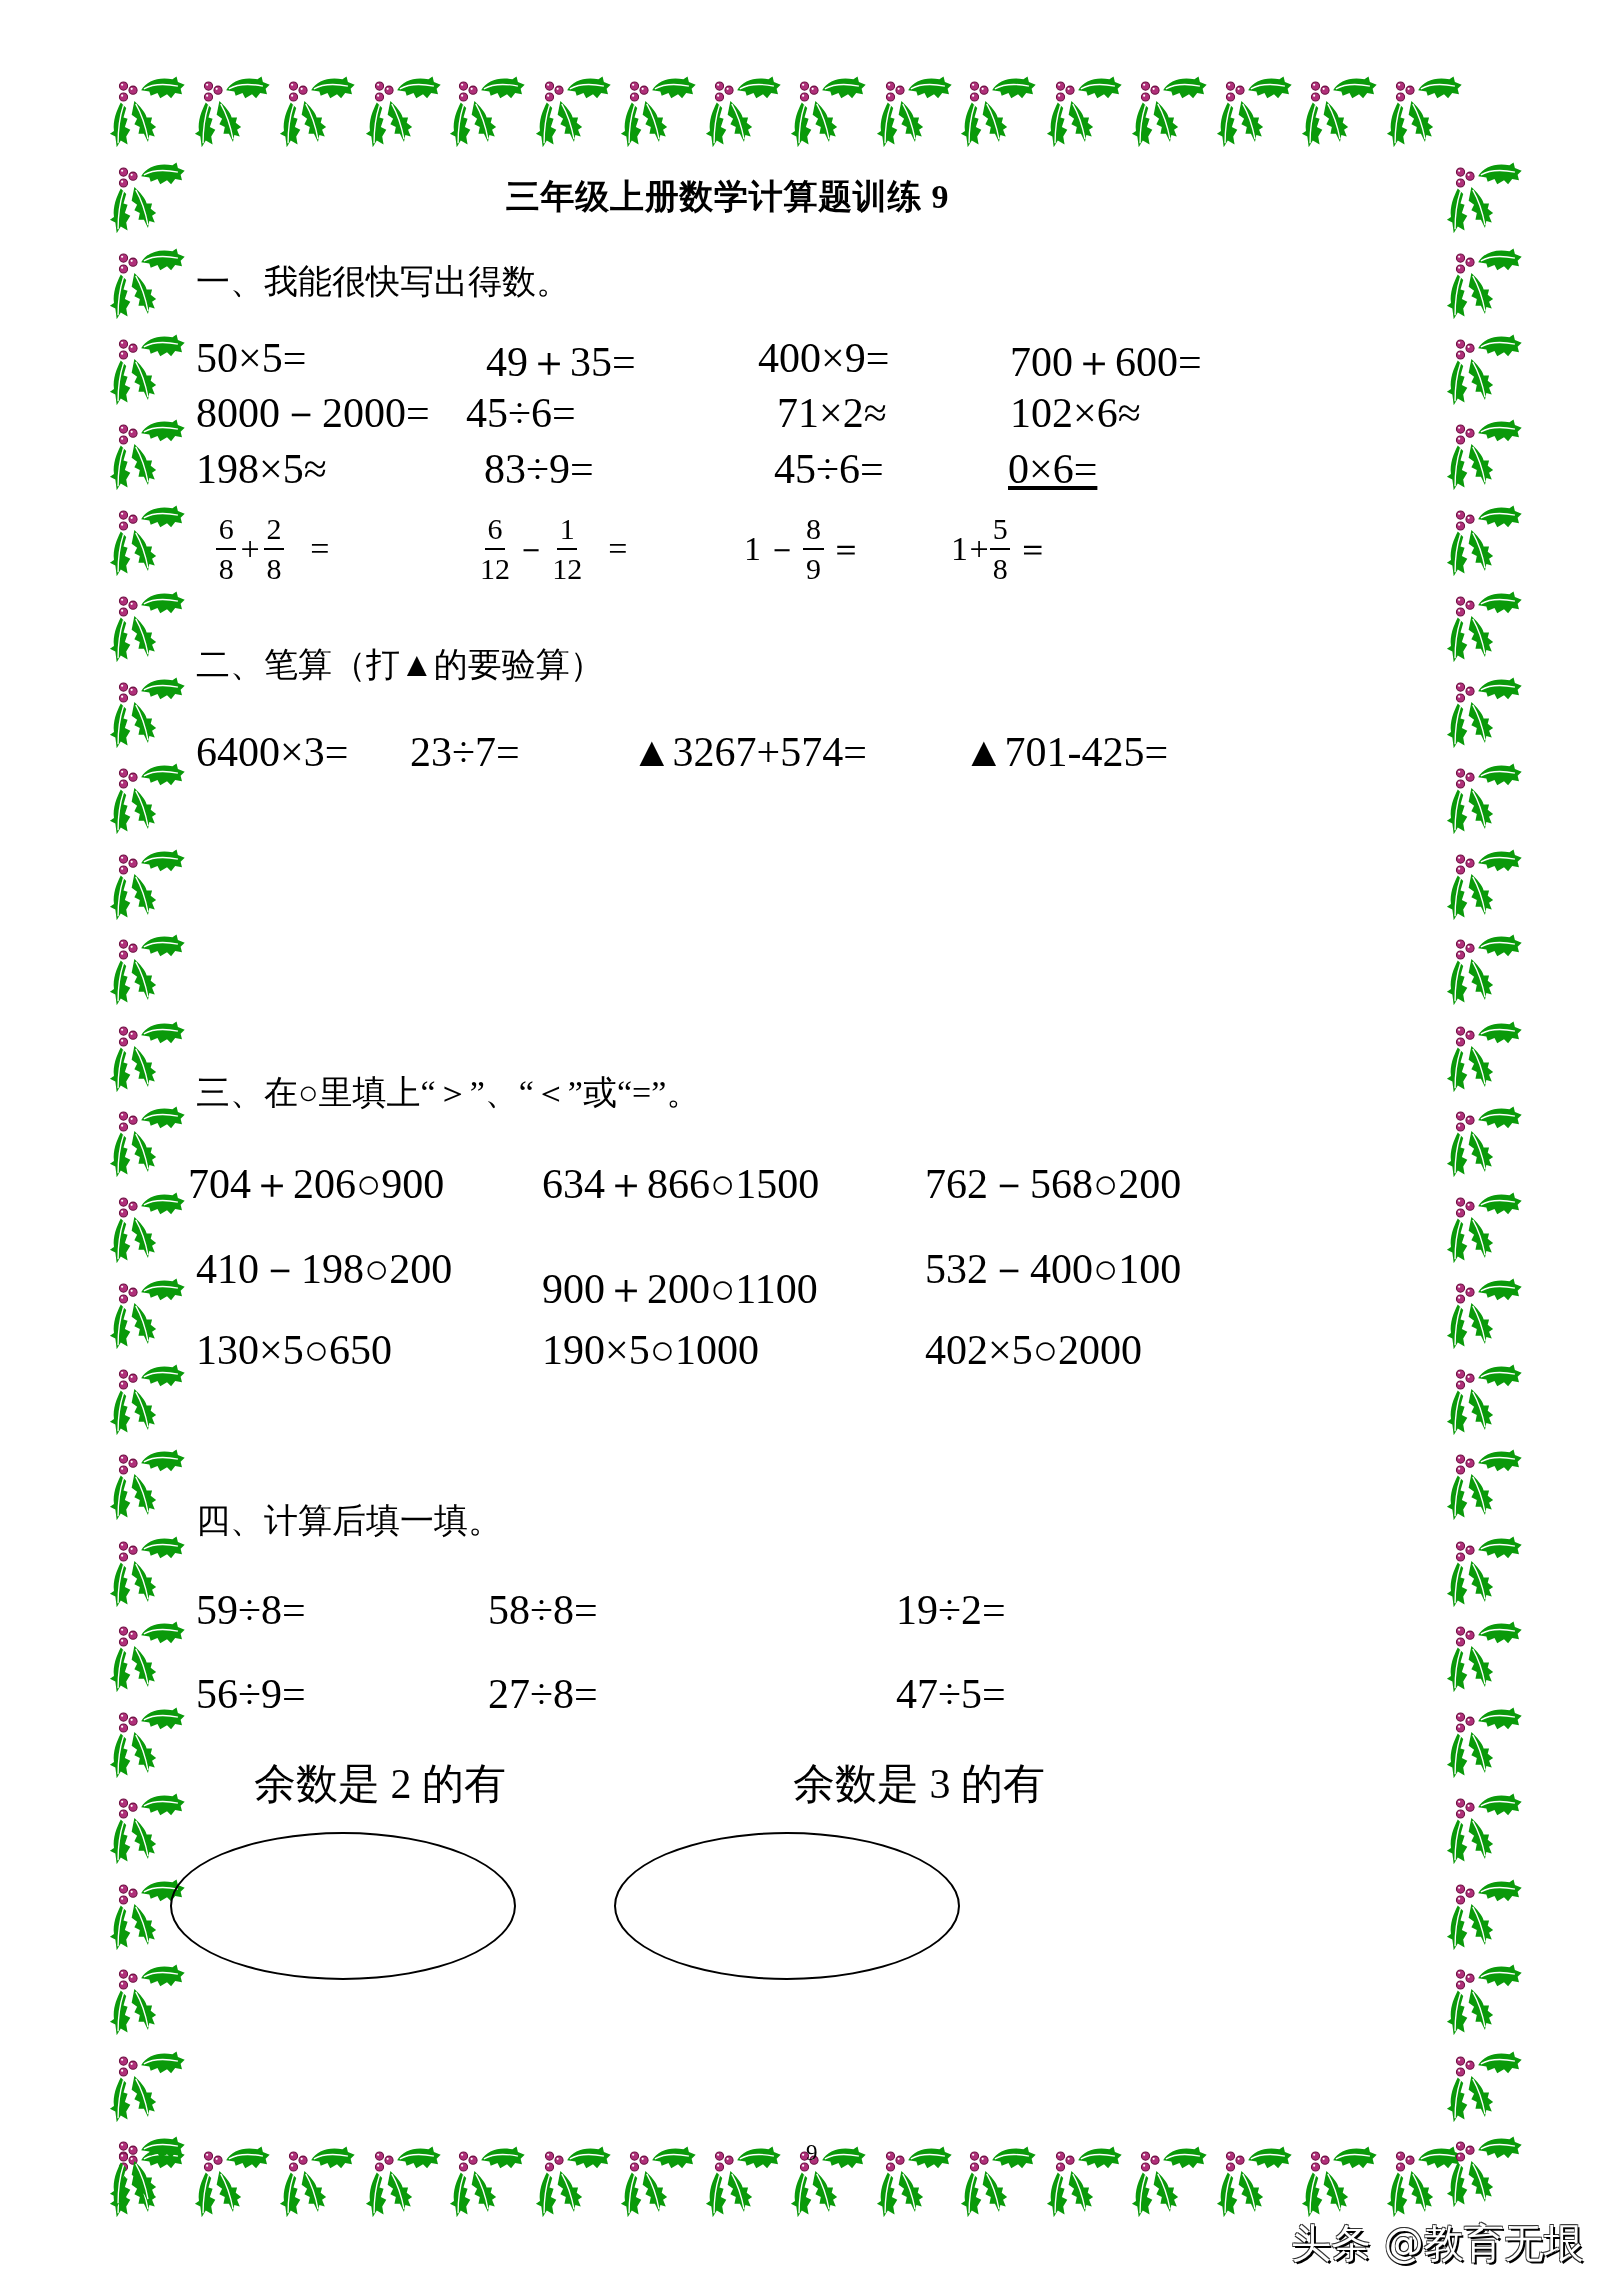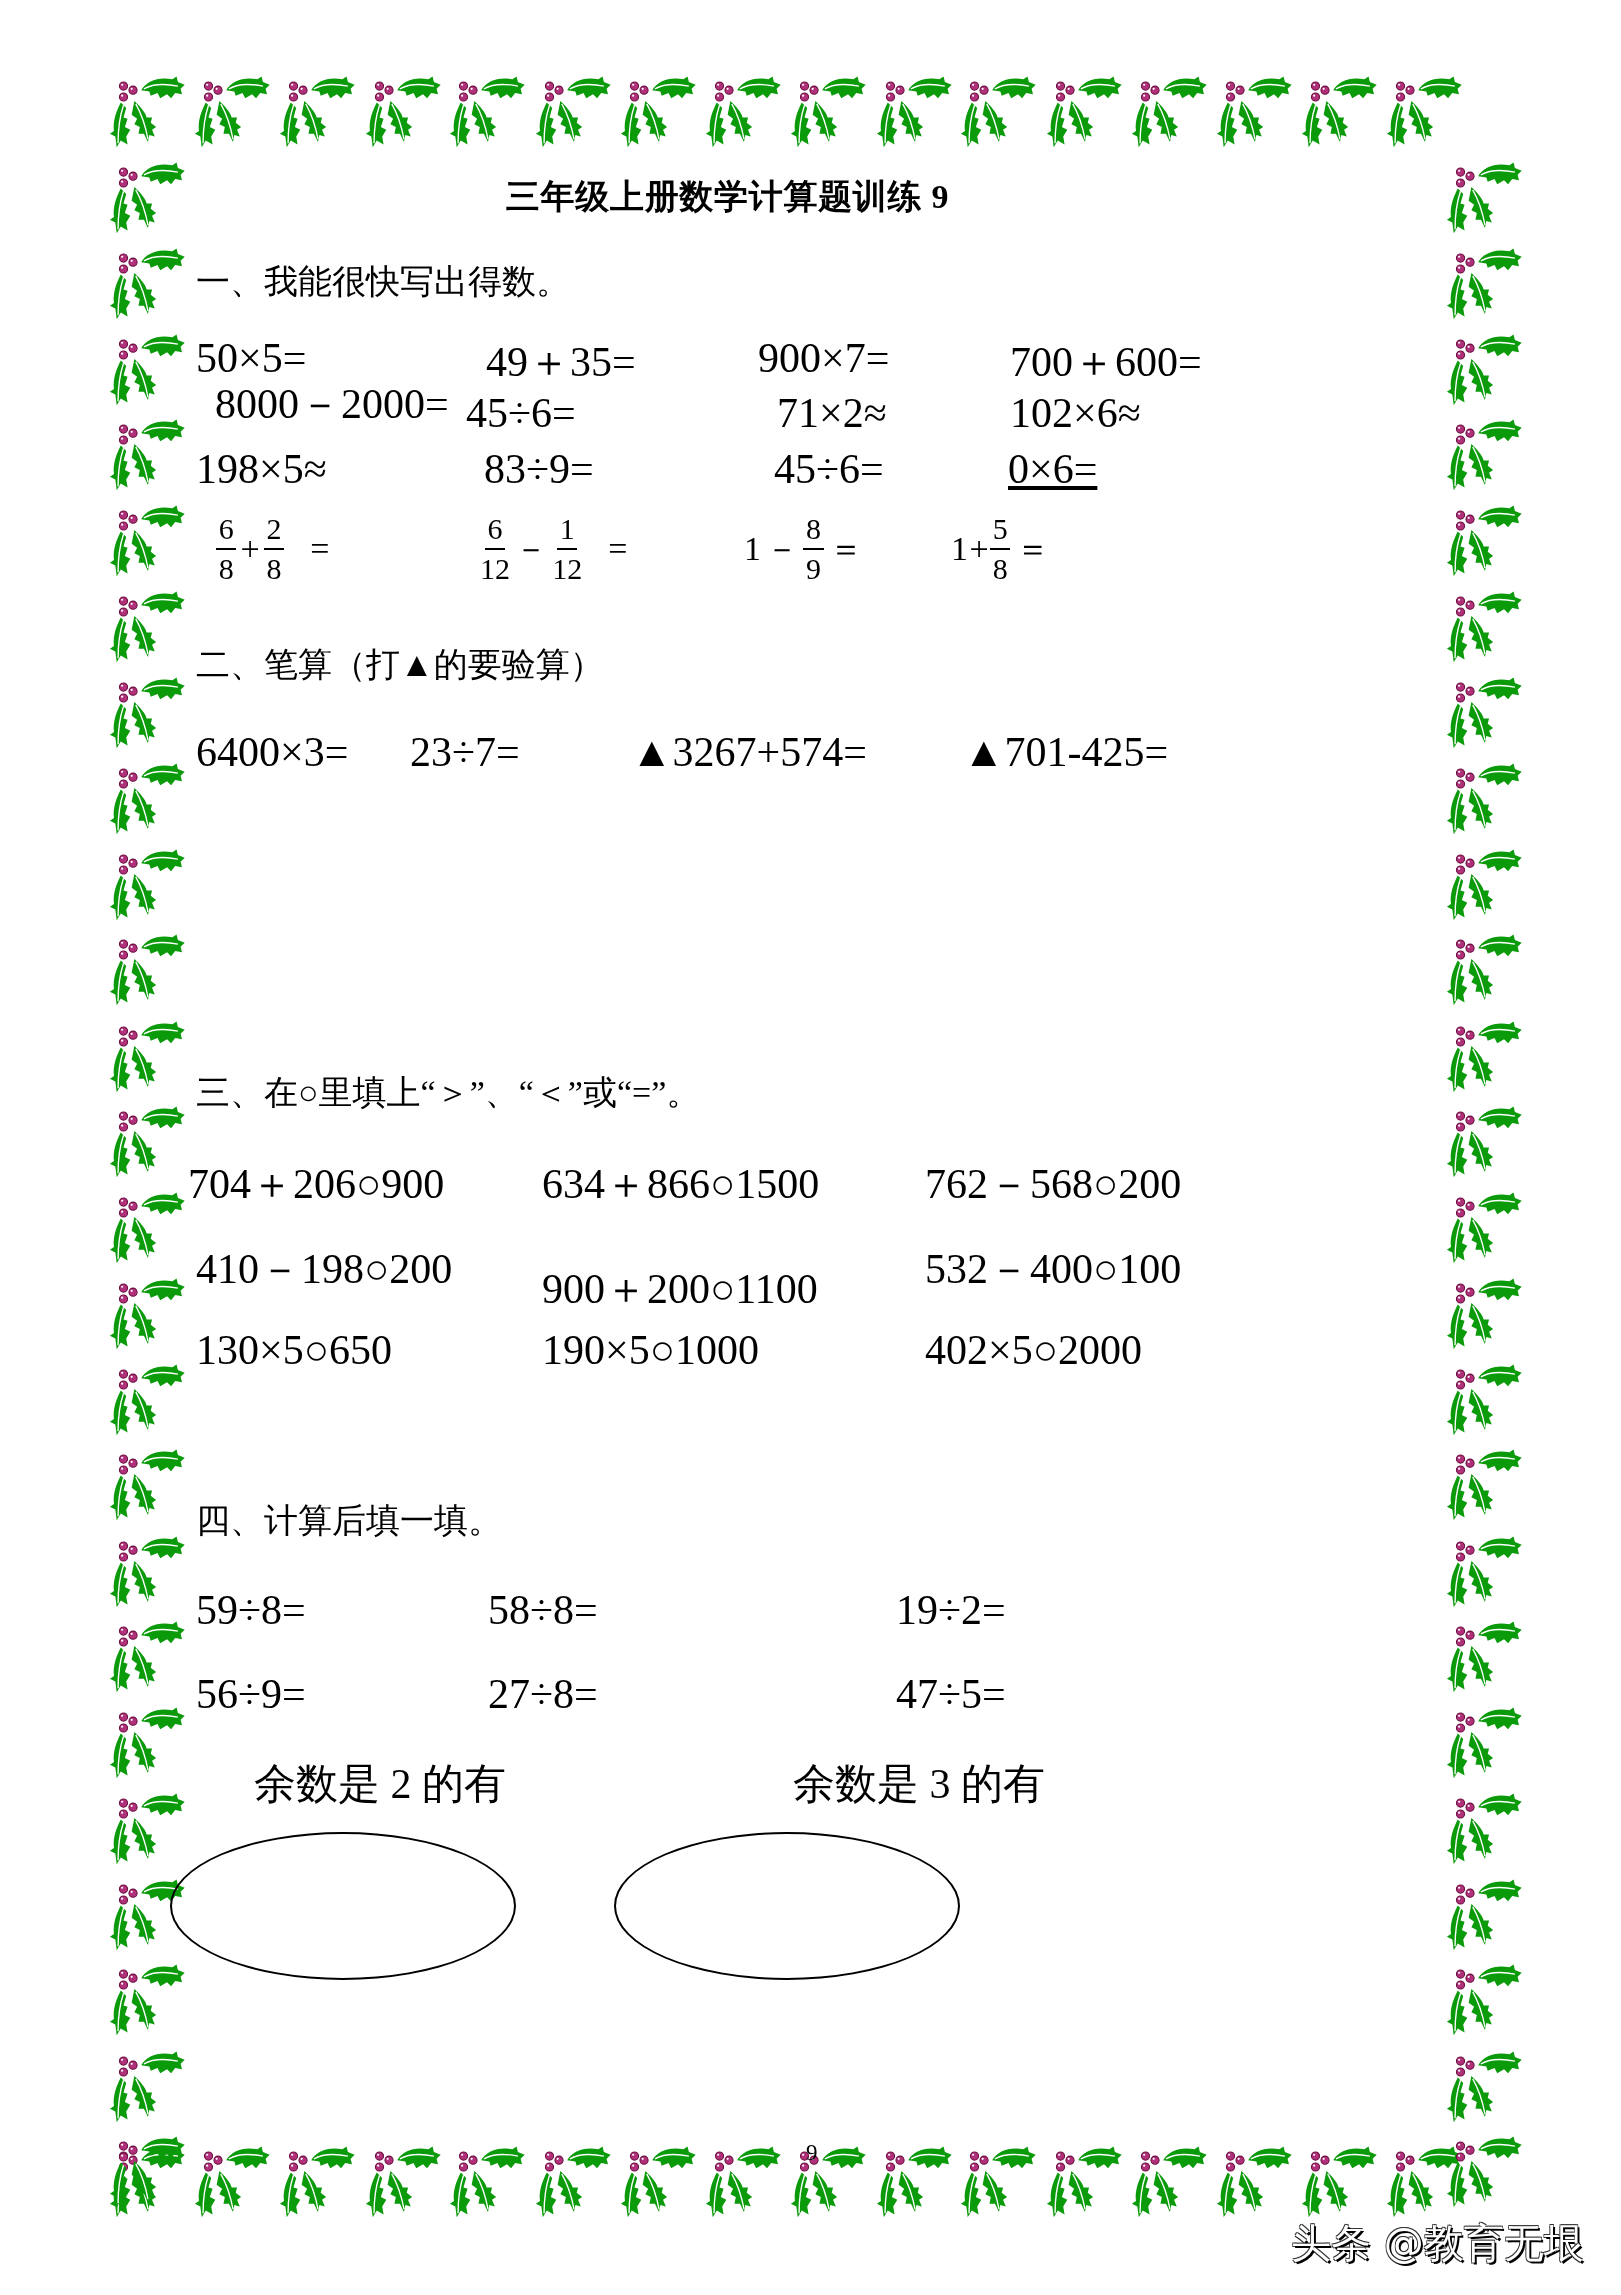--- a/index.html
+++ b/index.html
@@ -1145,24 +1145,24 @@
         <circle cx="38" cy="48" r="1.6" fill="#fff"></circle>
   </svg></div>
   </div>
 
 <div class="abs title">三年级上册数学计算题训练 9</div>
 
 <div class="abs heading" style="top:259px;">一、我能很快写出得数。</div>
 
 <div class="abs eq" style="left:196px; top:334px;">50×5=</div>
 <div class="abs eq" style="left:486px; top:334px;">49＋35=</div>
-<div class="abs eq" style="left:758px; top:334px;">900×7=</div>
+<div class="abs eq" style="left:758px; top:334px;">400×9=</div>
 <div class="abs eq" style="left:1010px; top:334px;">700＋600=</div>
 
-<div class="abs eq" style="left:196px; top:376px;margin-left:19px;">8000－2000=</div>
+<div class="abs eq" style="left:196px; top:385px;">8000－2000=</div>
 <div class="abs eq" style="left:466px; top:389px;">45÷6=</div>
 <div class="abs eq" style="left:777px; top:389px;">71×2≈</div>
 <div class="abs eq" style="left:1010px; top:389px;">102×6≈</div>
 
 <div class="abs eq" style="left:196px; top:445px;">198×5≈</div>
 <div class="abs eq" style="left:484px; top:445px;">83÷9=</div>
 <div class="abs eq" style="left:774px; top:445px;">45÷6=</div>
 <div class="abs eq" style="left:1008px; top:445px;text-decoration:underline;">0×6=</div>
 
 <div class="abs fracrow" style="left:216px; top:514px;">

